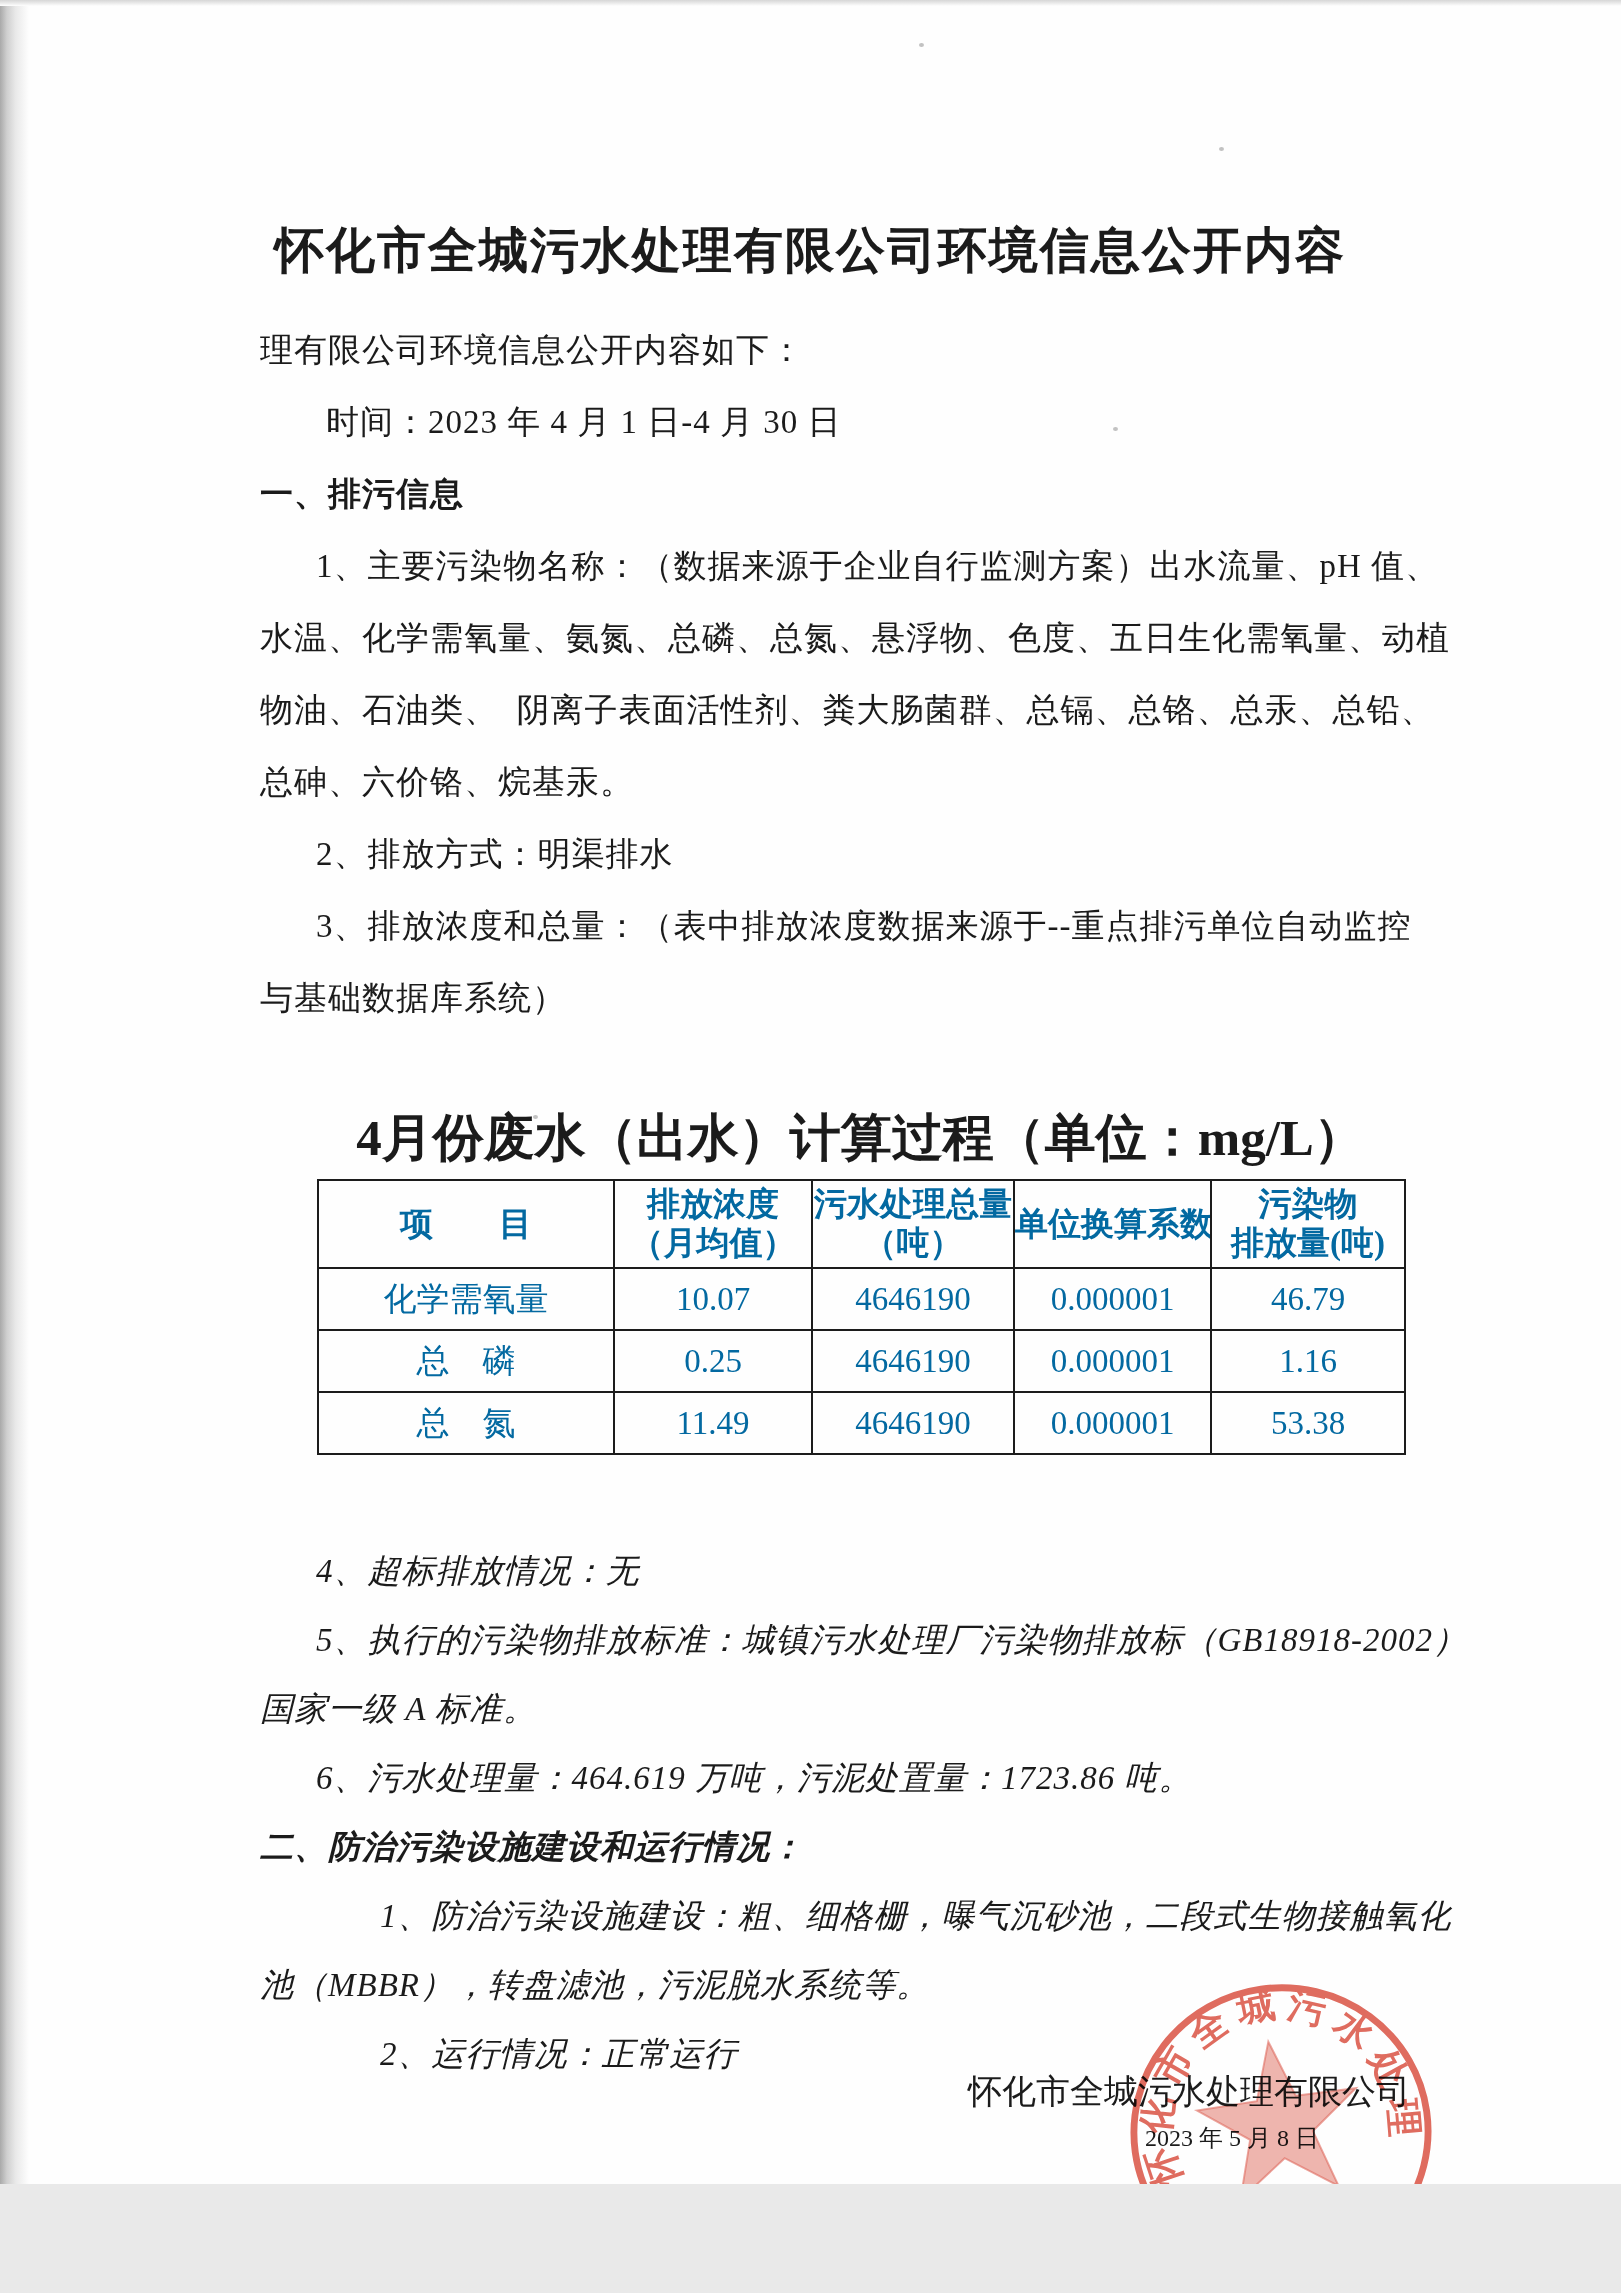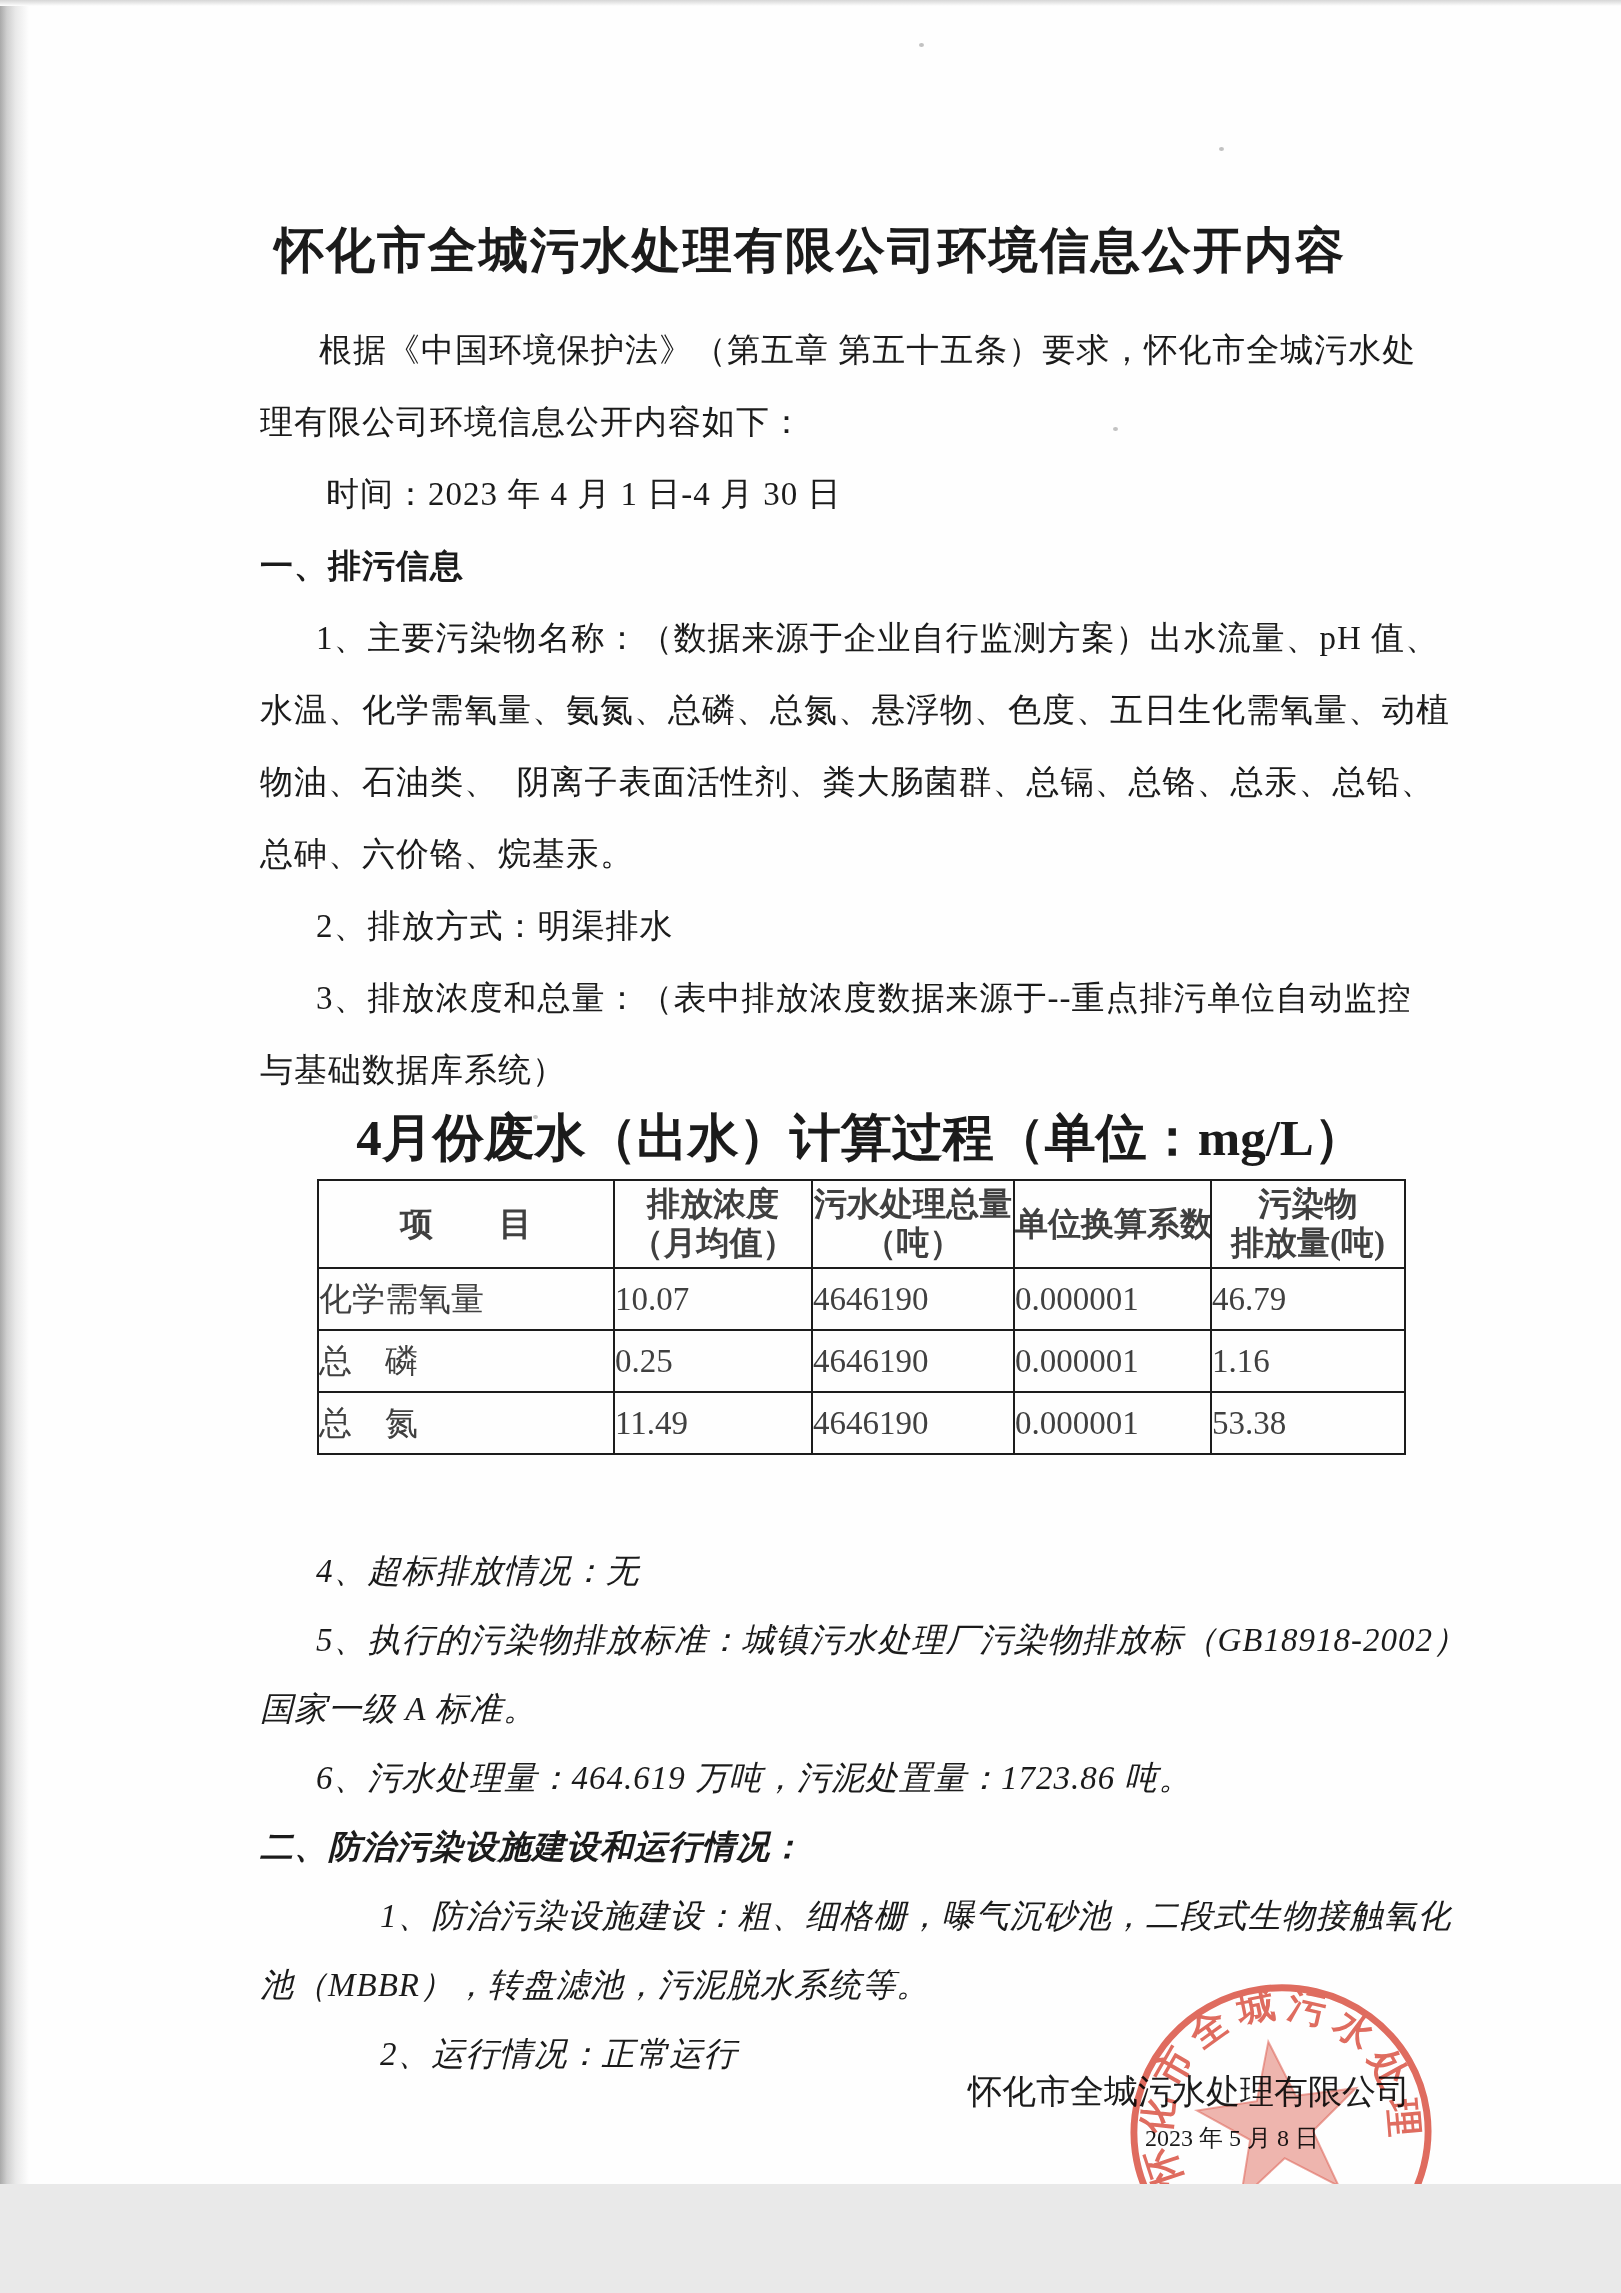--- a/index.html
+++ b/index.html
@@ -36,21 +36,21 @@
   .i100{ margin-left:66px; }
   .bold{ font-weight:bold; }
 
   .table-title{
     position:absolute; top:1113px; left:317px; width:1087px;
     text-align:center; font-size:51px; font-weight:bold; line-height:51px;
   }
   table.data{
     position:absolute; top:1179px; left:317px; width:1087px;
     border-collapse:collapse; table-layout:fixed;
-    font-size:33px; color:#404040;
+    font-size:33px; text-align:center; color:#0369a1;
   }
   table.data th, table.data td{
     border:2.9px solid #1c1c1c; padding:0; vertical-align:middle;
     overflow:hidden; white-space:pre;
   }
   table.data thead th{ height:86px; font-weight:bold; }
   table.data tbody td{ height:60px; }
   .hl{ display:block; line-height:39px; }
   .hl:empty{ display:none; }
 
@@ -72,21 +72,20 @@
   <div class="scan-edge-left"></div>
   <div class="scan-edge-top"></div>
   <div class="speck" style="left:919px;top:43px;"></div>
   <div class="speck" style="left:1219px;top:147px;"></div>
   <div class="speck" style="left:1113px;top:427px;"></div>
   <div class="speck" style="left:533px;top:1115px;"></div>
 
   <h1 class="doc-title">怀化市全城污水处理有限公司环境信息公开内容</h1>
 
   <div class="body-block b1">
-    <div class="line i60">根据《中国环境保护法》（第五章 第五十五条）要求，怀化市全城污水处</div>
     <div class="line">理有限公司环境信息公开内容如下：</div>
     <div class="line i100">时间：2023 年 4 月 1 日-4 月 30 日</div>
     <div class="line bold">一、排污信息</div>
     <div class="line i57">1、主要污染物名称：（数据来源于企业自行监测方案）出水流量、pH 值、</div>
     <div class="line">水温、化学需氧量、氨氮、总磷、总氮、悬浮物、色度、五日生化需氧量、动植</div>
     <div class="line">物油、石油类、  阴离子表面活性剂、粪大肠菌群、总镉、总铬、总汞、总铅、</div>
     <div class="line">总砷、六价铬、烷基汞。</div>
     <div class="line i57">2、排放方式：明渠排水</div>
     <div class="line i57">3、排放浓度和总量：（表中排放浓度数据来源于--重点排污单位自动监控</div>
     <div class="line">与基础数据库系统）</div>

